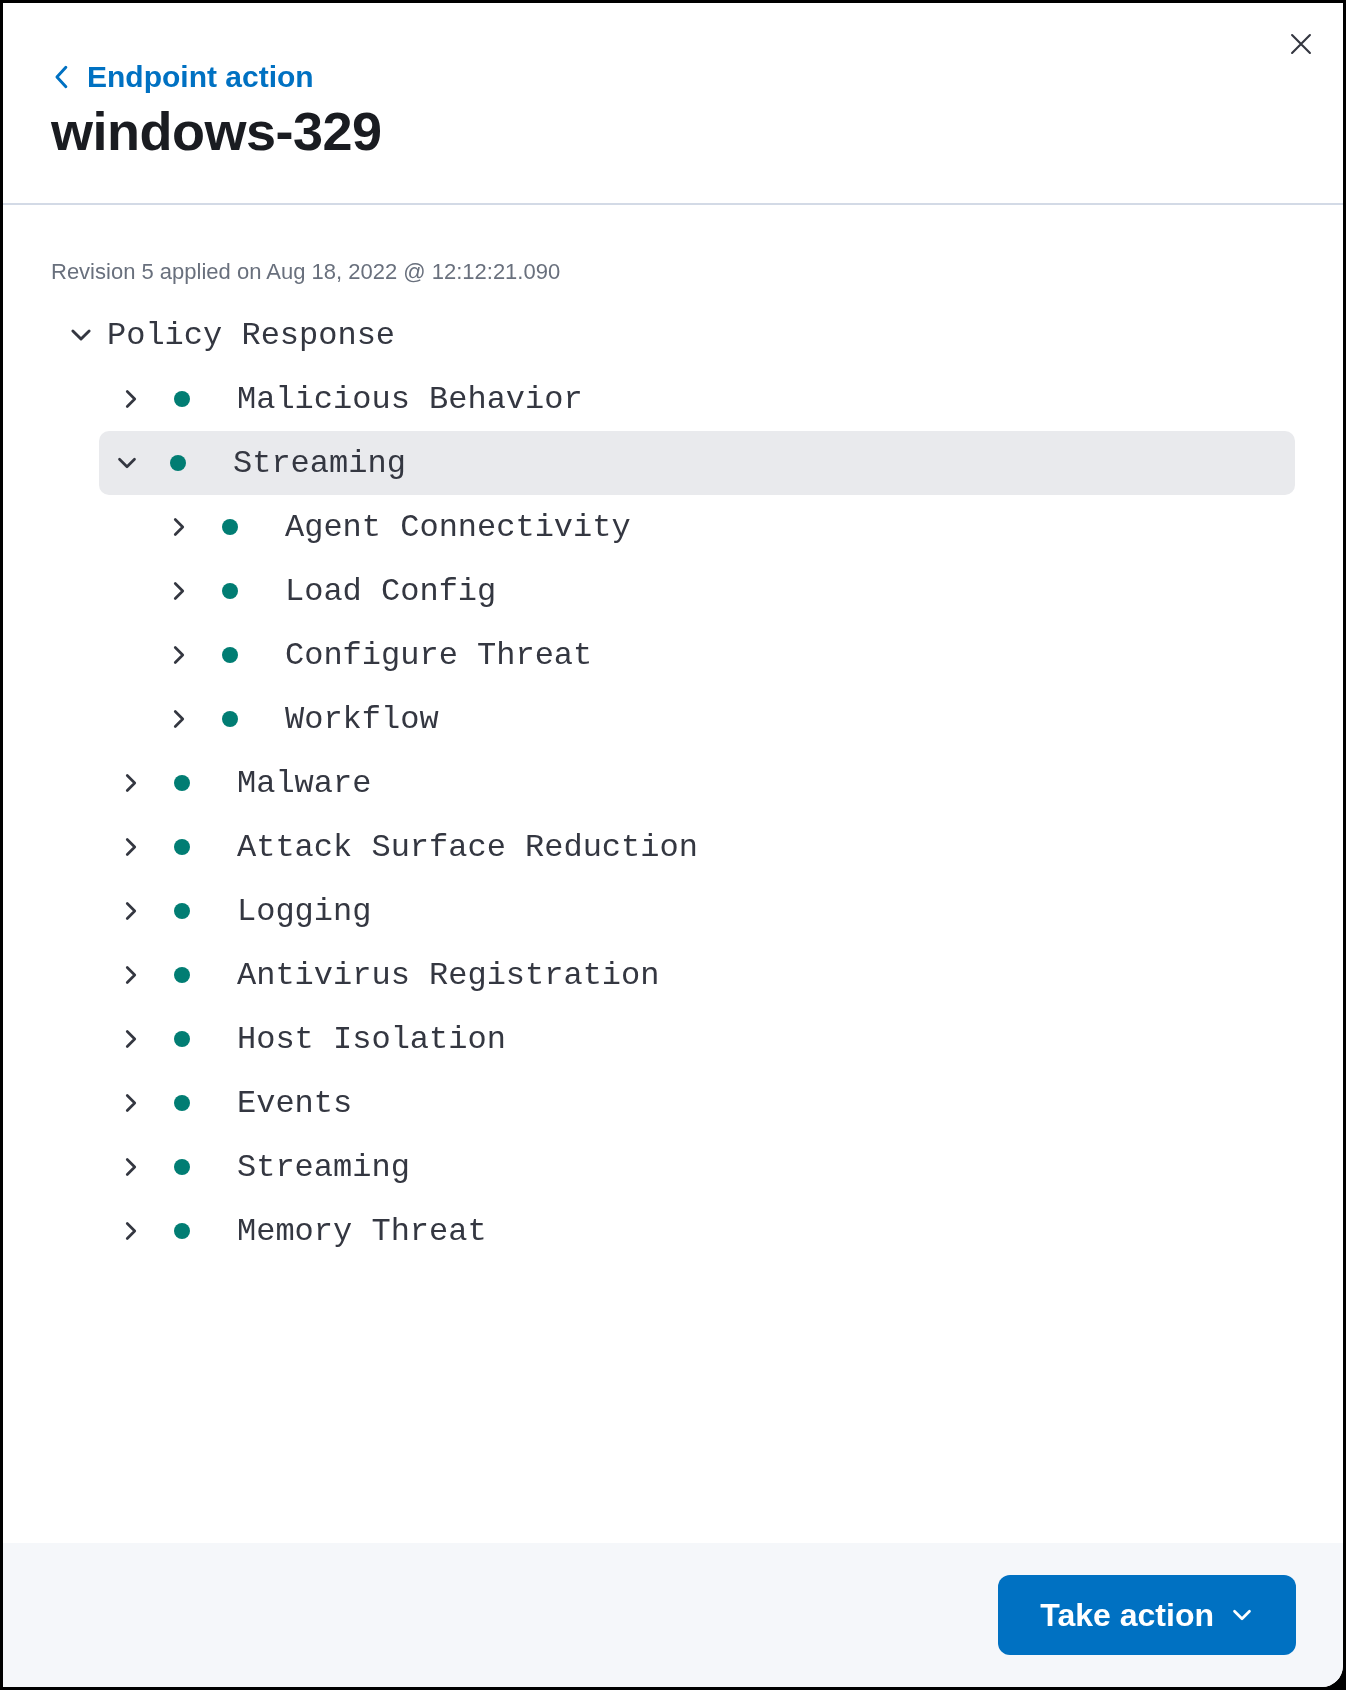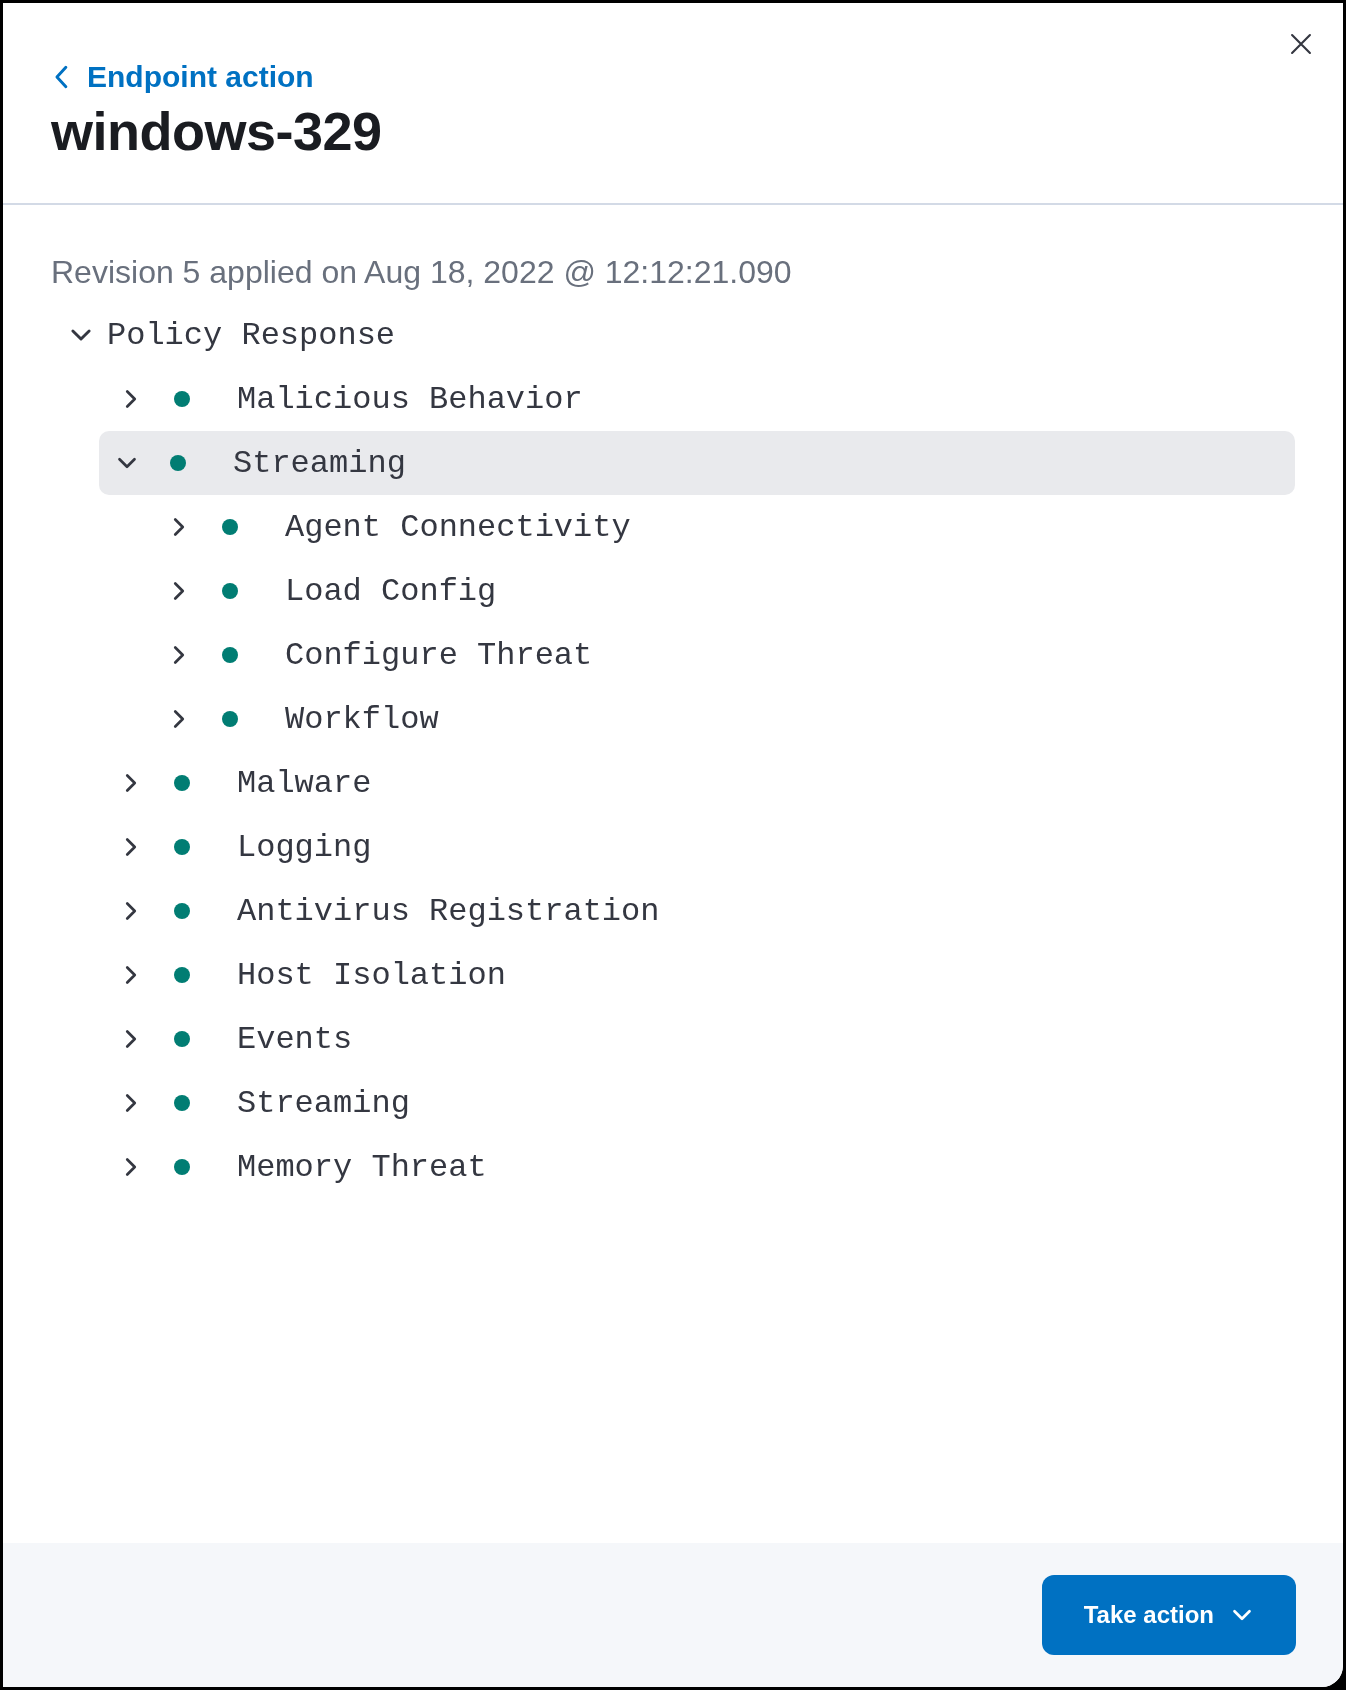--- a/index.html
+++ b/index.html
@@ -64,21 +64,21 @@
     border: none;
     border-top: 2px solid var(--divider, #D3DAE6);
     height: 0;
   }
 
   
   .main { padding: 0 48px; }
 
   .revision {
     margin: 48px 0 0 0;
-    font-size: 32px;
+    font-size: 22px;
     line-height: 38px;
     color: var(--text_subdued, #69707D);
   }
 
   .tree { margin-top: 12px; font-family: Liberation Mono, monospace; }
 
   .tree-root-row {
     display: flex;
     align-items: center;
     height: 64px;
@@ -148,21 +148,21 @@
     top: 32px;
     right: 47px;
     height: 80px;
     min-width: 250px;
     padding: 0 42px;
     border: none;
     border-radius: 12px;
     background: var(--accent_blue, #0071C2);
     color: #fff;
     font-family: "Liberation Sans", sans-serif;
-    font-size: 24px;
+    font-size: 32px;
     font-weight: 700;
     display: flex;
     align-items: center;
     justify-content: center;
     gap: 16px;
     cursor: pointer;
   }
   .take-action-btn svg { display: block; }
 </style>
 </head>
@@ -268,20 +268,29 @@
             <span class="dot"></span>
             <span class="row-label">Malware</span>
           </div>
           <div class="tree-row l1">
             <span class="chev">
               <svg viewBox="0 0 16 16" fill="none" stroke="currentColor" stroke-width="1.8" stroke-linecap="round" stroke-linejoin="round">
                 <path d="M5.5 3 L10.5 8 L5.5 13"></path>
               </svg>
             </span>
             <span class="dot"></span>
+            <span class="row-label">Attack Surface Reduction</span>
+          </div>
+          <div class="tree-row l1">
+            <span class="chev">
+              <svg viewBox="0 0 16 16" fill="none" stroke="currentColor" stroke-width="1.8" stroke-linecap="round" stroke-linejoin="round">
+                <path d="M5.5 3 L10.5 8 L5.5 13"></path>
+              </svg>
+            </span>
+            <span class="dot"></span>
             <span class="row-label">Logging</span>
           </div>
           <div class="tree-row l1">
             <span class="chev">
               <svg viewBox="0 0 16 16" fill="none" stroke="currentColor" stroke-width="1.8" stroke-linecap="round" stroke-linejoin="round">
                 <path d="M5.5 3 L10.5 8 L5.5 13"></path>
               </svg>
             </span>
             <span class="dot"></span>
             <span class="row-label">Antivirus Registration</span>

